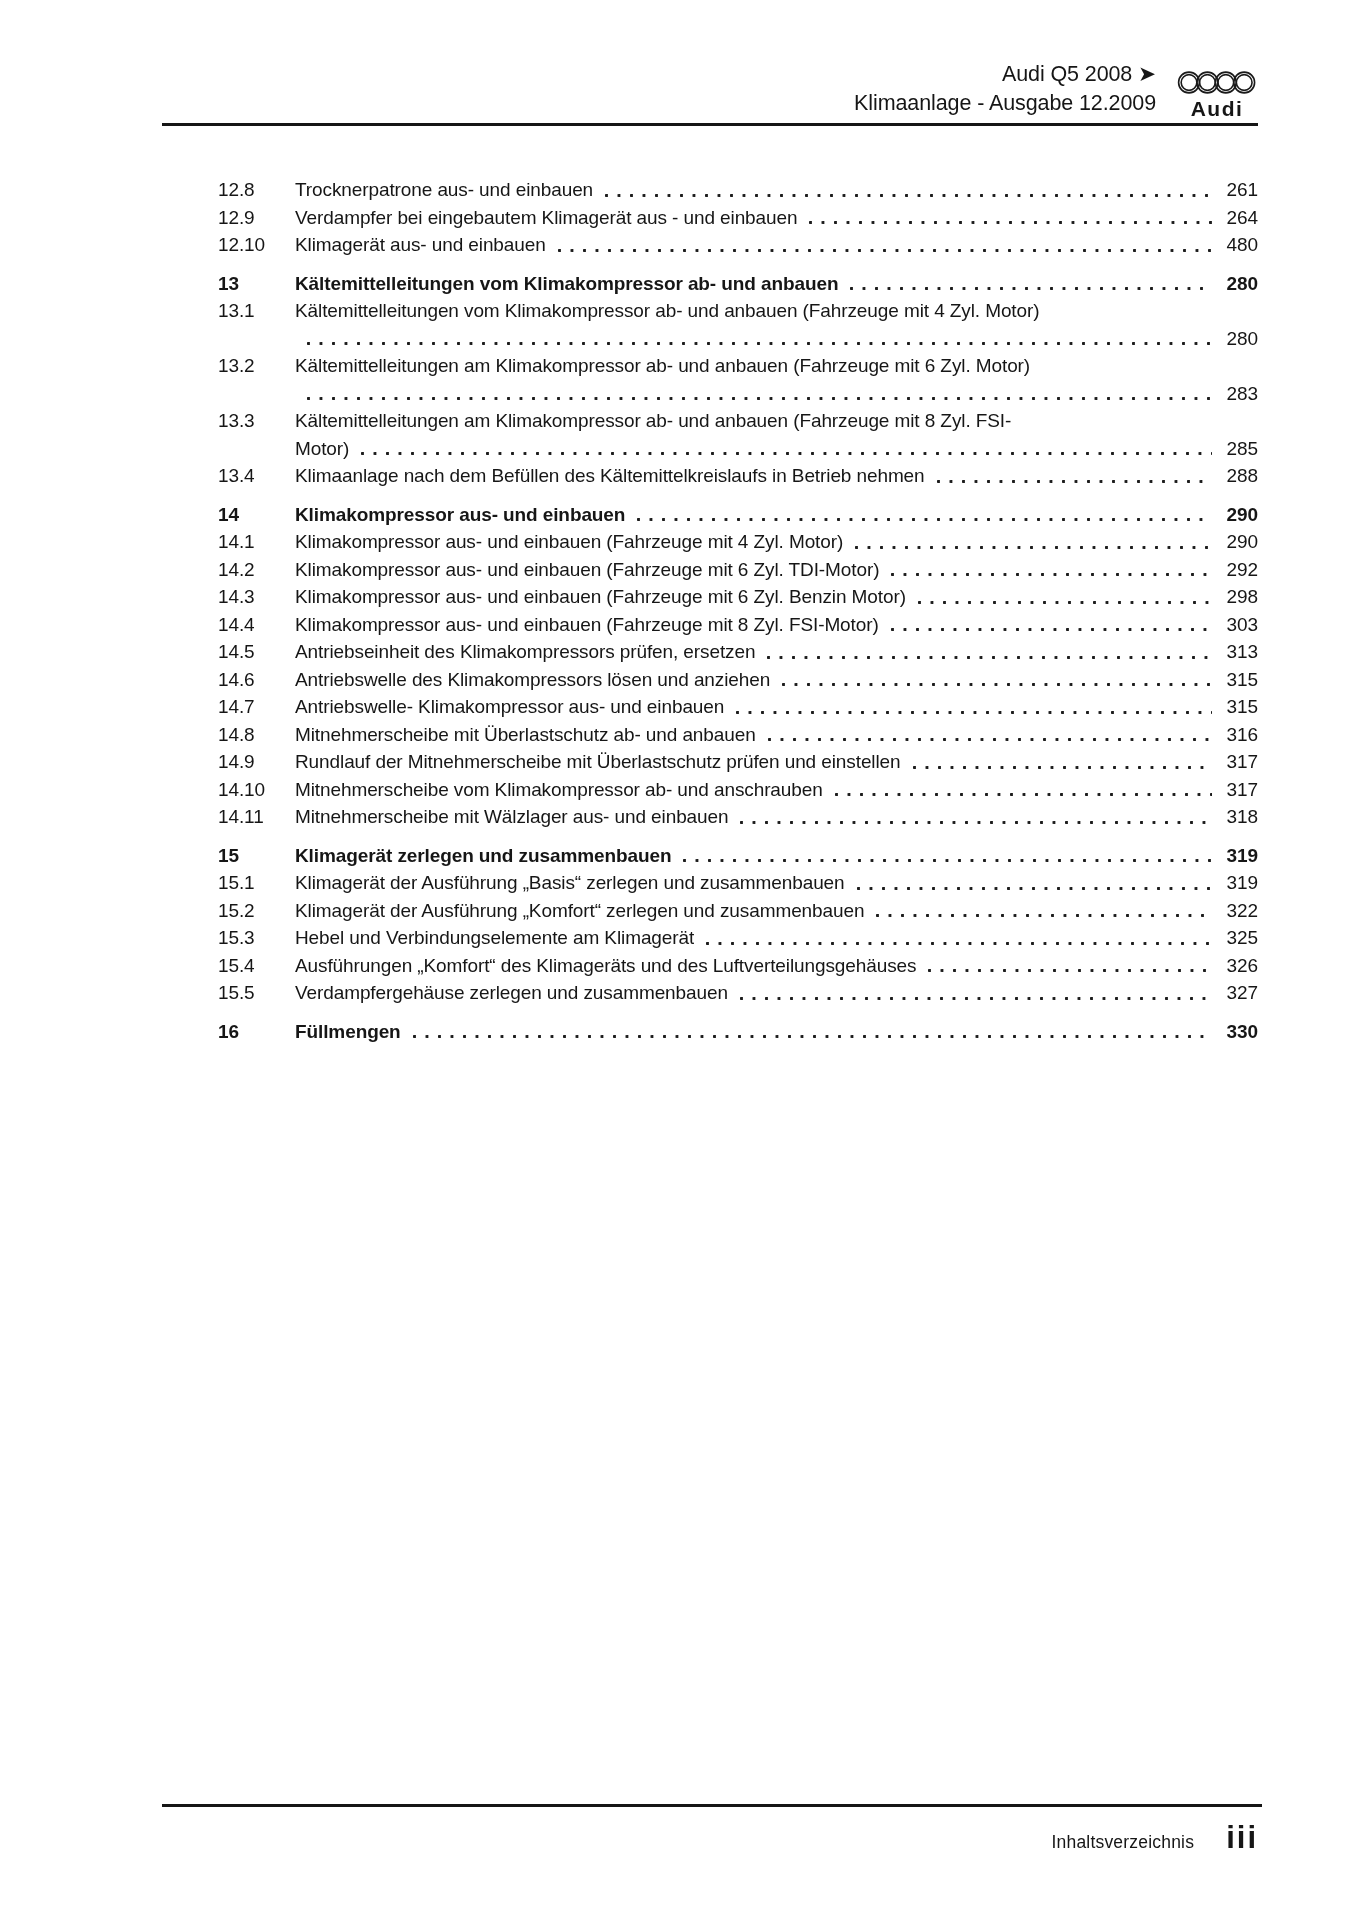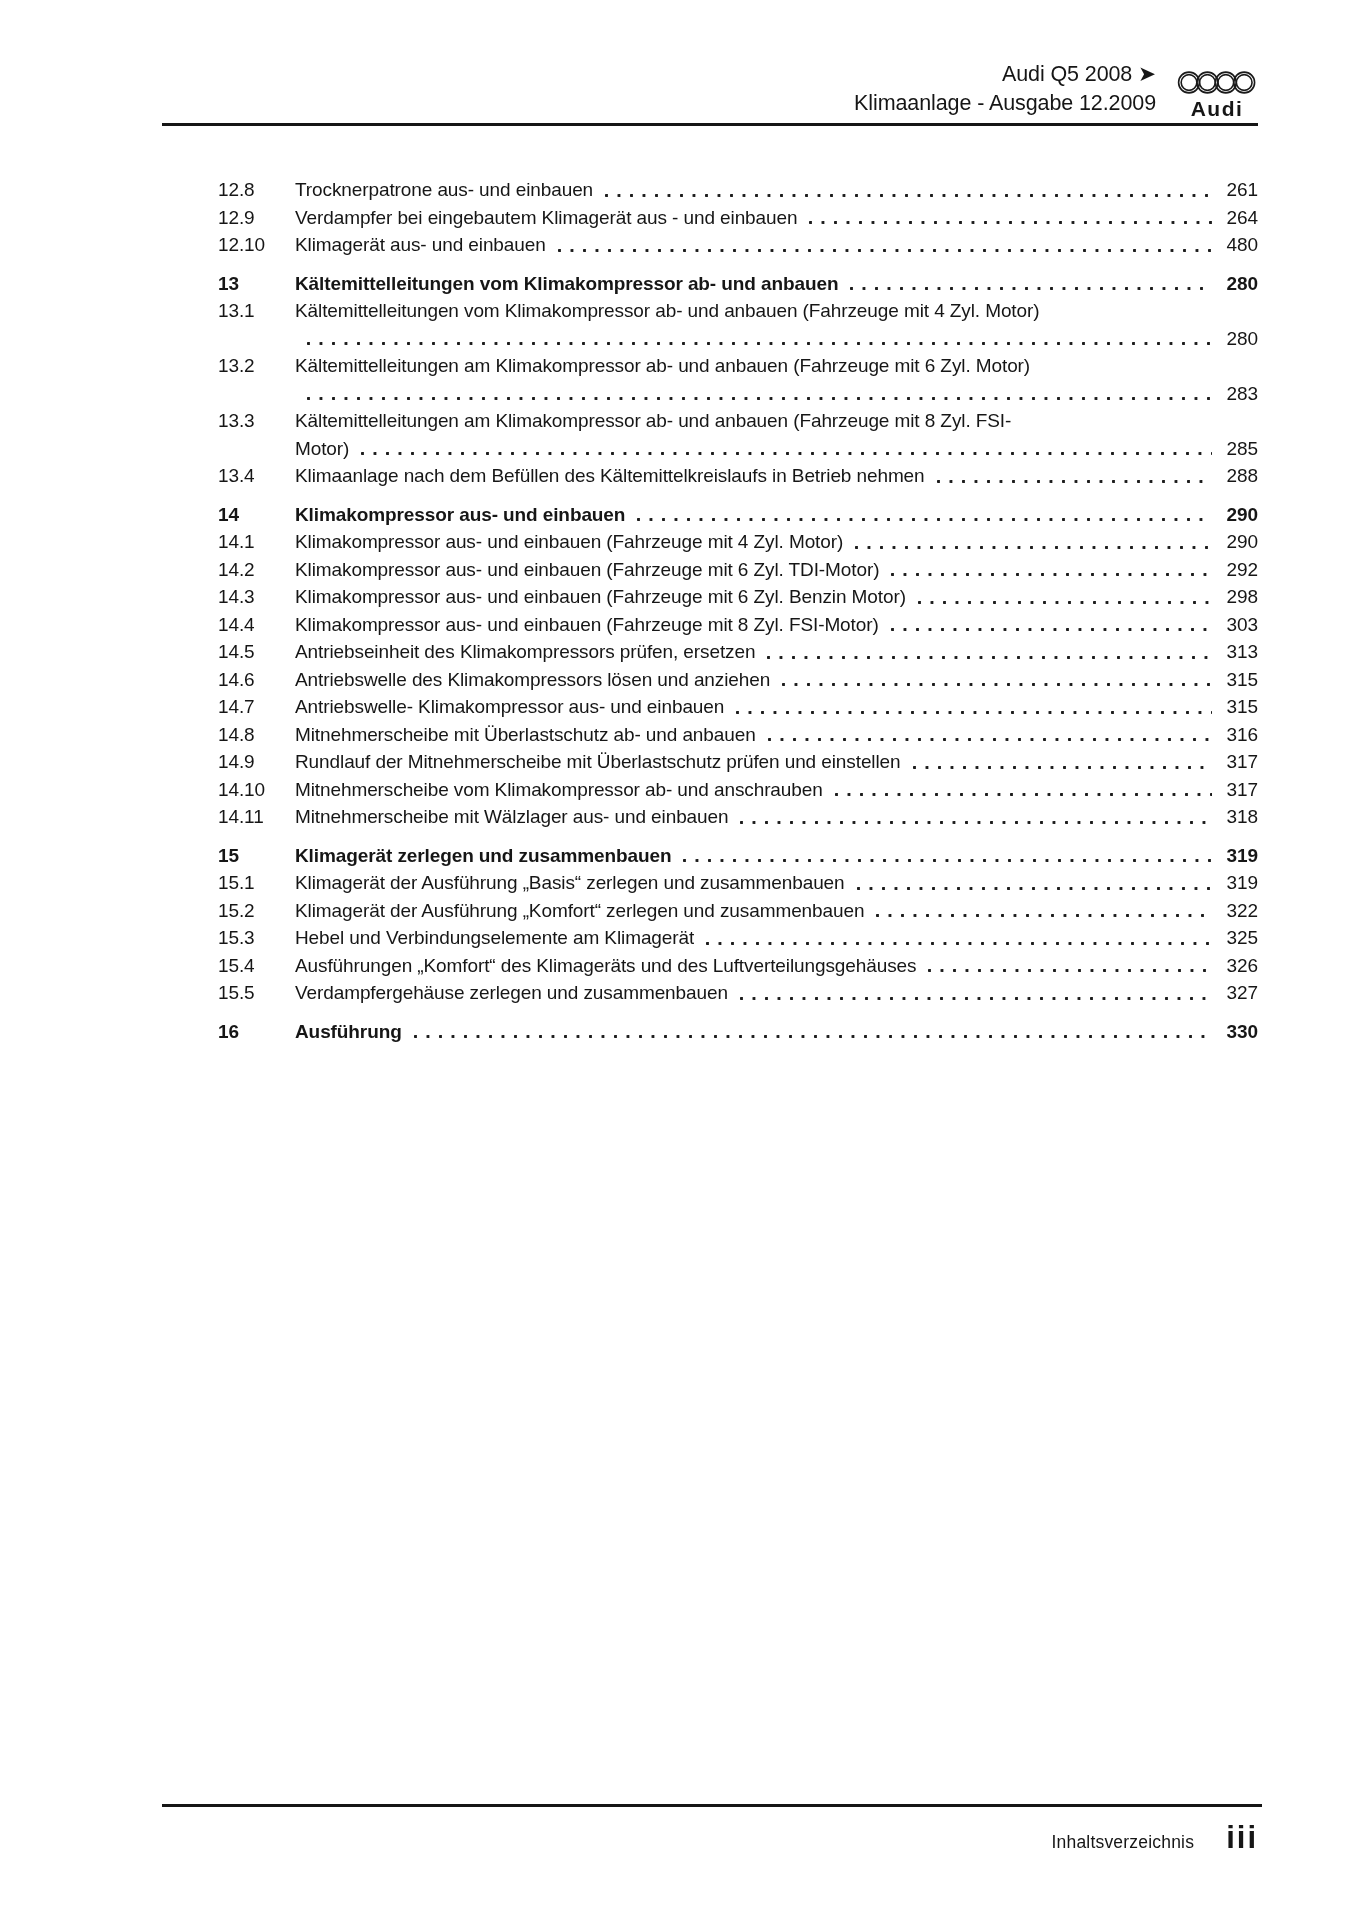--- a/index.html
+++ b/index.html
@@ -362,21 +362,21 @@
           <div class="toc-line">
             <span class="num">15.5</span>
             <span class="title">Verdampfergehäuse zerlegen und zusammenbauen</span>
             <span class="leader"></span>
             <span class="page-num">327</span>
           </div>
         </div>
         <div class="toc-entry bold gap">
           <div class="toc-line">
             <span class="num">16</span>
-            <span class="title">Ausführung</span>
+            <span class="title">Füllmengen</span>
             <span class="leader"></span>
             <span class="page-num">330</span>
           </div>
         </div>
       </div>
 
   </div>
 
   <div class="footer">
     <div class="rule footer-rule"></div>

